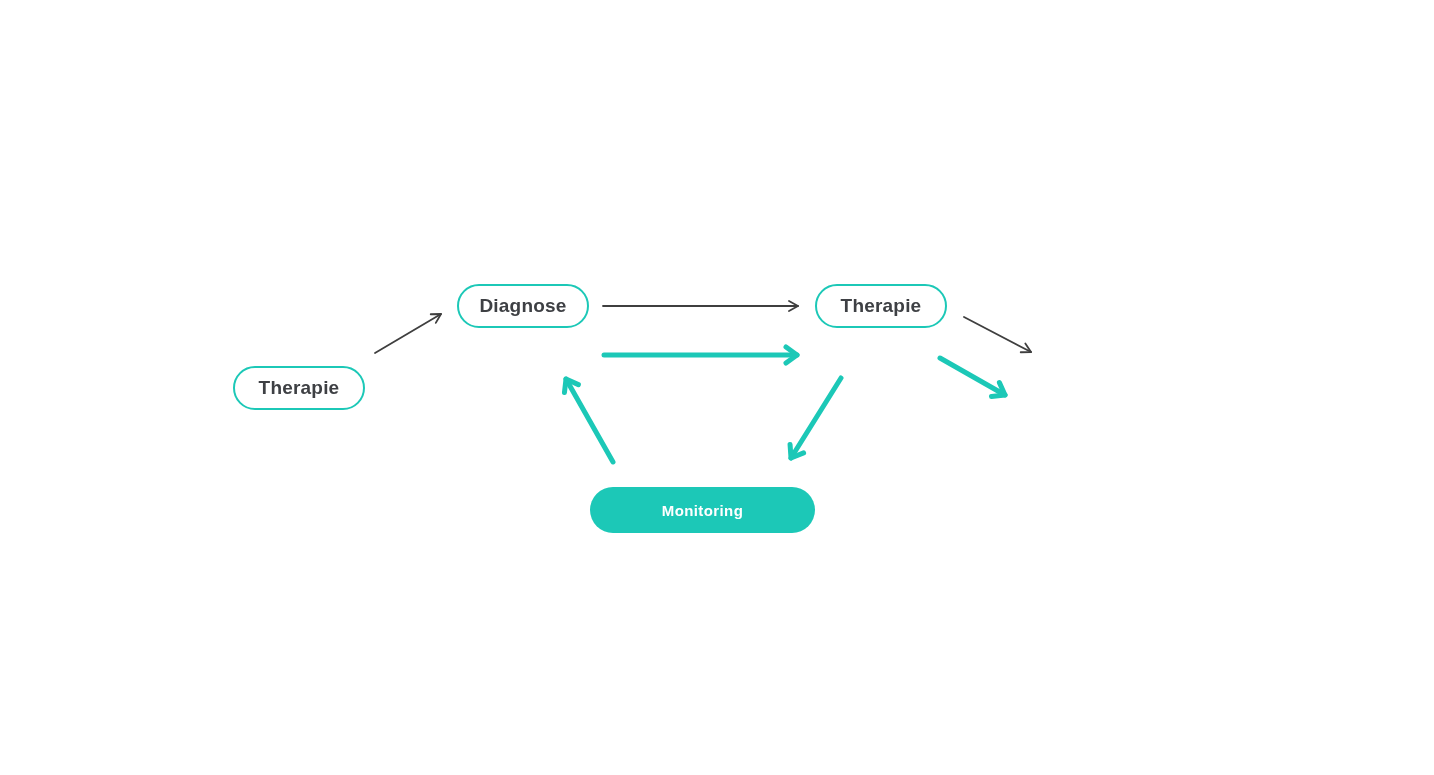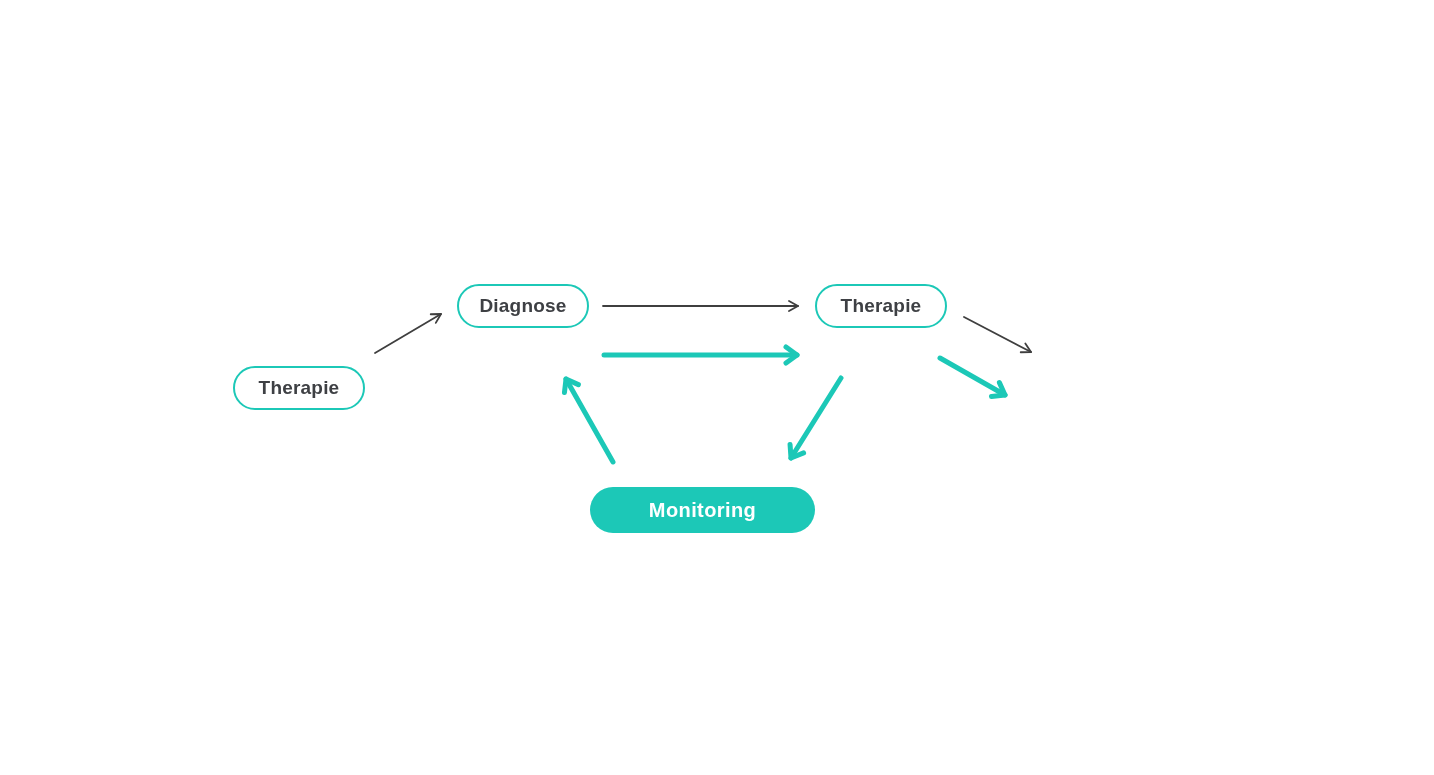--- a/index.html
+++ b/index.html
@@ -29,21 +29,21 @@
     white-space:nowrap;
   }
   .node--symptom  {left:233px; top:366px; width:132px; height:44px;}
   .node--diagnose {left:457px; top:284px; width:132px; height:44px;}
   .node--therapie {left:815px; top:284px; width:132px; height:44px;}
   .node--outcome  {left:1042px;top:366px; width:132px; height:44px;}
   .node--monitoring{
     left:590px; top:487px; width:225px; height:46px;
     background:var(--accent); border:none;
     color:var(--monitoring-text);
-    font-size:20px; letter-spacing:.4px;
+    font-size:15px; letter-spacing:.4px;
   }
 </style>
 </head>
 <body>
 
 <div class="canvas">
   <svg class="edges" xmlns="http://www.w3.org/2000/svg">
       <defs>
         <marker id="head-dark" markerUnits="userSpaceOnUse" markerWidth="22.6" markerHeight="22.6" refX="20.8" refY="11.3" orient="auto">
           <path d="M11.8,6.300000000000001 L20.8,11.3 L11.8,16.3" fill="none" stroke="#3f3f3f" stroke-width="1.8" stroke-linecap="round" stroke-linejoin="round"></path>

